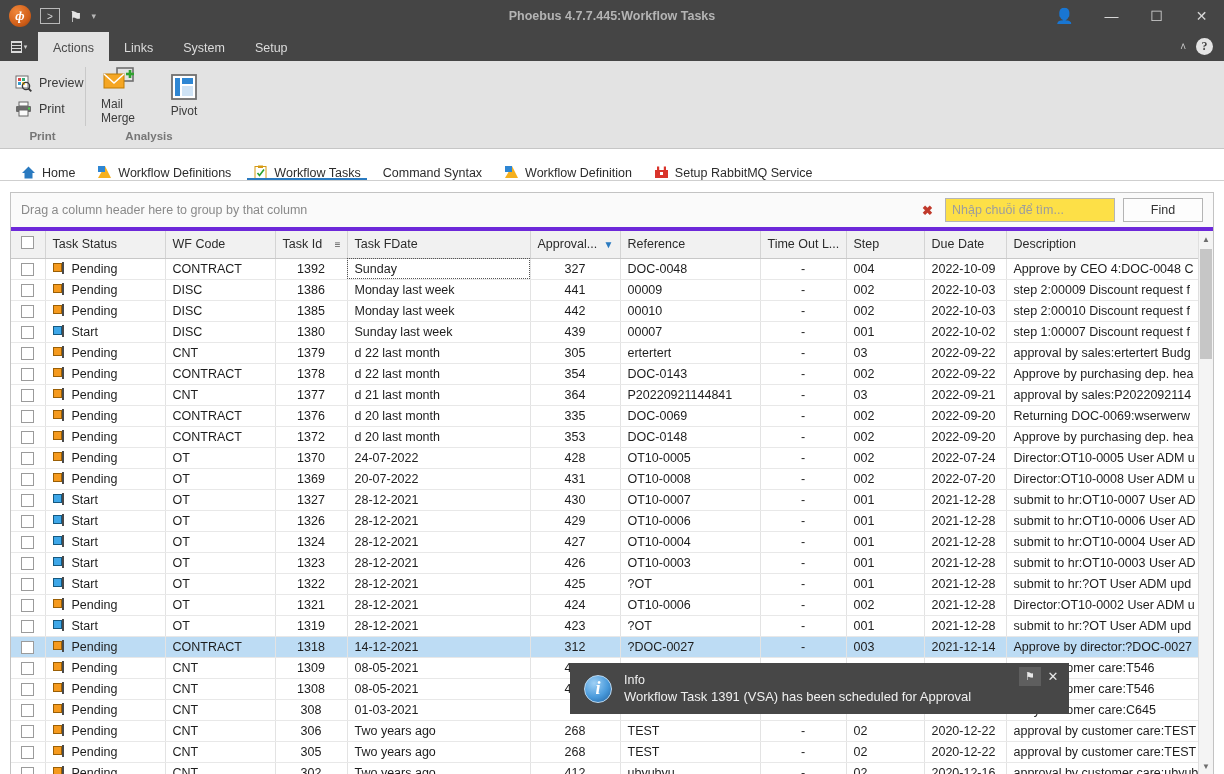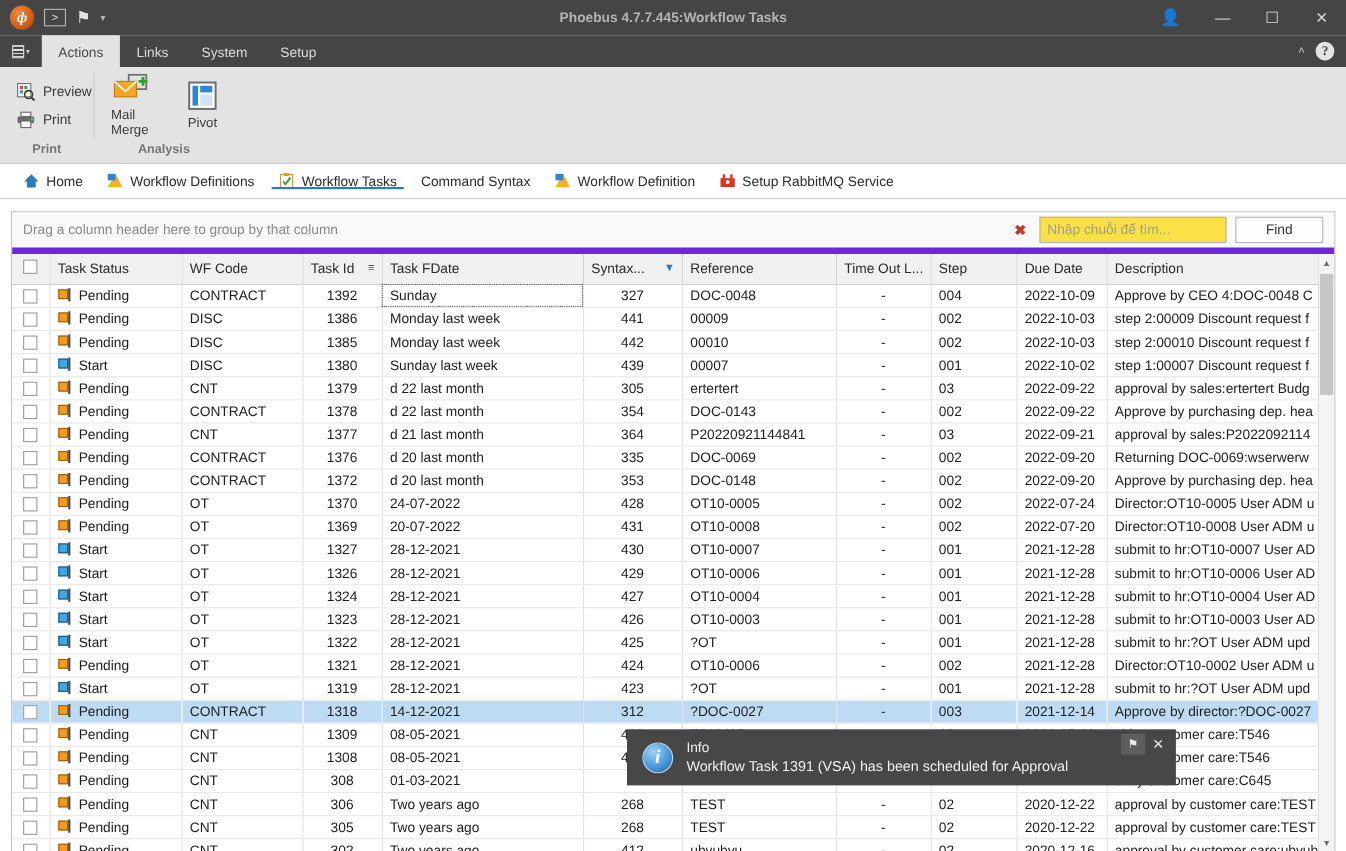--- a/index.html
+++ b/index.html
@@ -113,39 +113,39 @@
   
   .ico-refresh { width: 30px; height: 30px; position: relative; }
   .ico-preview { width: 17px; height: 17px; position: relative; }
   .ico-print { width: 17px; height: 16px; position: relative; }
   .ico-mail { width: 34px; height: 28px; position: relative; }
   .ico-pivot { width: 28px; height: 28px; position: relative; }
 
   
   .doctabs {
     height: 32px; background: #ffffff; border-bottom: 1px solid #cfcfcf;
-    display: flex; align-items: center; padding-left: 10px;
+    display: flex; align-items: flex-end; padding-left: 10px;
   }
   .dtab {
     display: flex; align-items: center; gap: 6px; padding: 0 11px;
     font-size: 12.5px; color: #2c2c2c; position: relative;
   }
   .dtab.active::after {
     content: ""; position: absolute; left: 5px; right: 5px; bottom: 0; height: 2px; background: #2a7ac0;
   }
   .tico { width: 15px; height: 15px; position: relative; flex: none; }
 
   
   .gridwrap {
     position: absolute; left: 10px; right: 10px; top: 192px; bottom: 0;
     border: 1px solid #c3c3c3; border-bottom: none; background: #fff;
     display: flex; flex-direction: column; overflow: hidden;
   }
   .groupbar {
-    height: 38px; background: #fafafa; border-bottom: 6px solid #6d28d9;
+    height: 38px; background: #fafafa; border-bottom: 4px solid #6d28d9;
     display: flex; align-items: center; padding: 0 10px; gap: 8px;
   }
   .groupbar .hint { flex: 1; color: #8a8a8a; font-size: 12.5px; }
   .clear-x { color: #c0392b; font-weight: bold; font-size: 13px; padding: 0 4px; }
   .find-input {
     width: 170px; height: 24px; border: 1px solid #b4b4b4; background: #fde047;
     padding: 0 6px; font-size: 12.5px; color: #333; outline: none;
     font-family: "Liberation Sans", sans-serif;
   }
   .find-input::placeholder { color: #9d9d9d; }
@@ -407,21 +407,21 @@
           <col style="width: 82px;">
           <col style="width: 207px;">
         </colgroup>
       <thead>
         <tr id="grid-head-row">
             <th style="text-align: center; padding: 0px;"><span class="hdr-check"></span></th>
             <th><span>Task Status</span></th>
             <th><span>WF Code</span></th>
             <th><span>Task Id</span><span class="sortglyph">≡</span></th>
             <th><span>Task FDate</span></th>
-            <th><span>Syntax...</span><span class="filterglyph">▼</span></th>
+            <th><span>Approval...</span><span class="filterglyph">▼</span></th>
             <th><span>Reference</span></th>
             <th><span>Time Out L...</span></th>
             <th><span>Step</span></th>
             <th><span>Due Date</span></th>
             <th><span>Description</span></th>
           </tr>
       </thead>
       <tbody id="grid-body">
           <tr>
             <td class="c-check"><span class="cell-check"></span></td>

